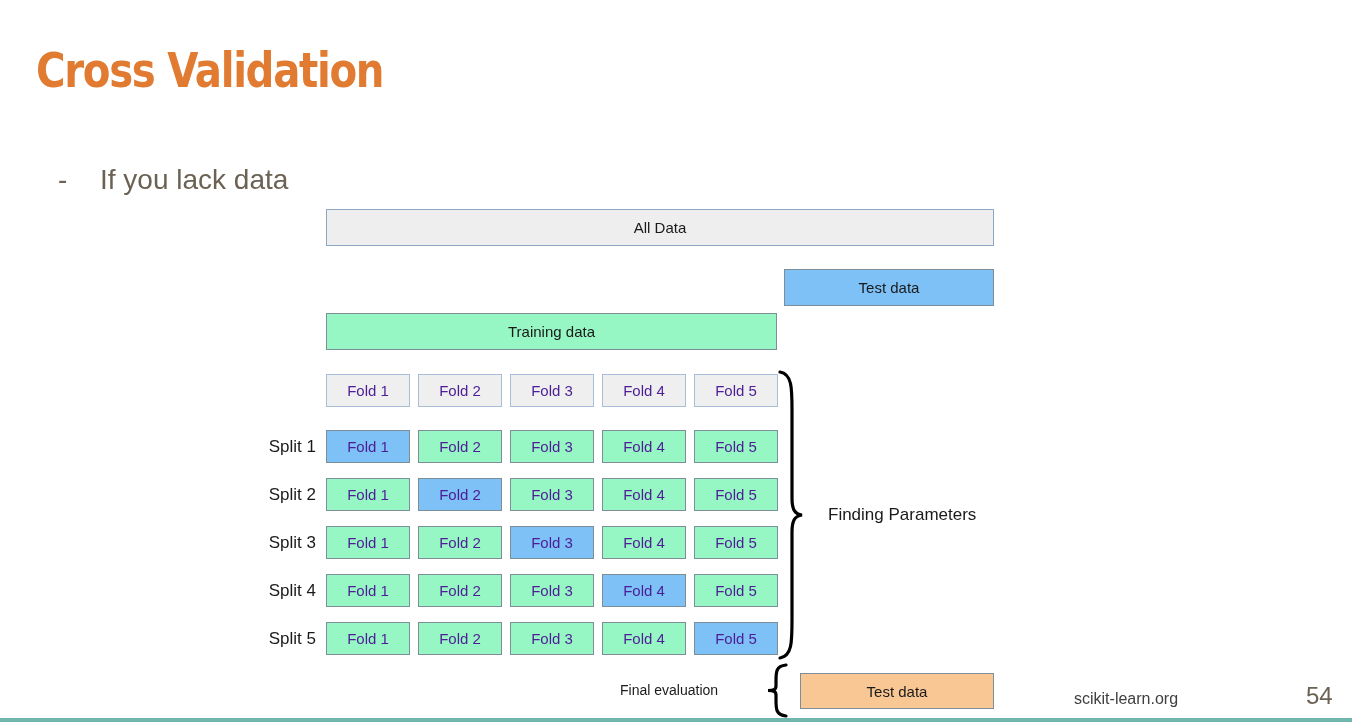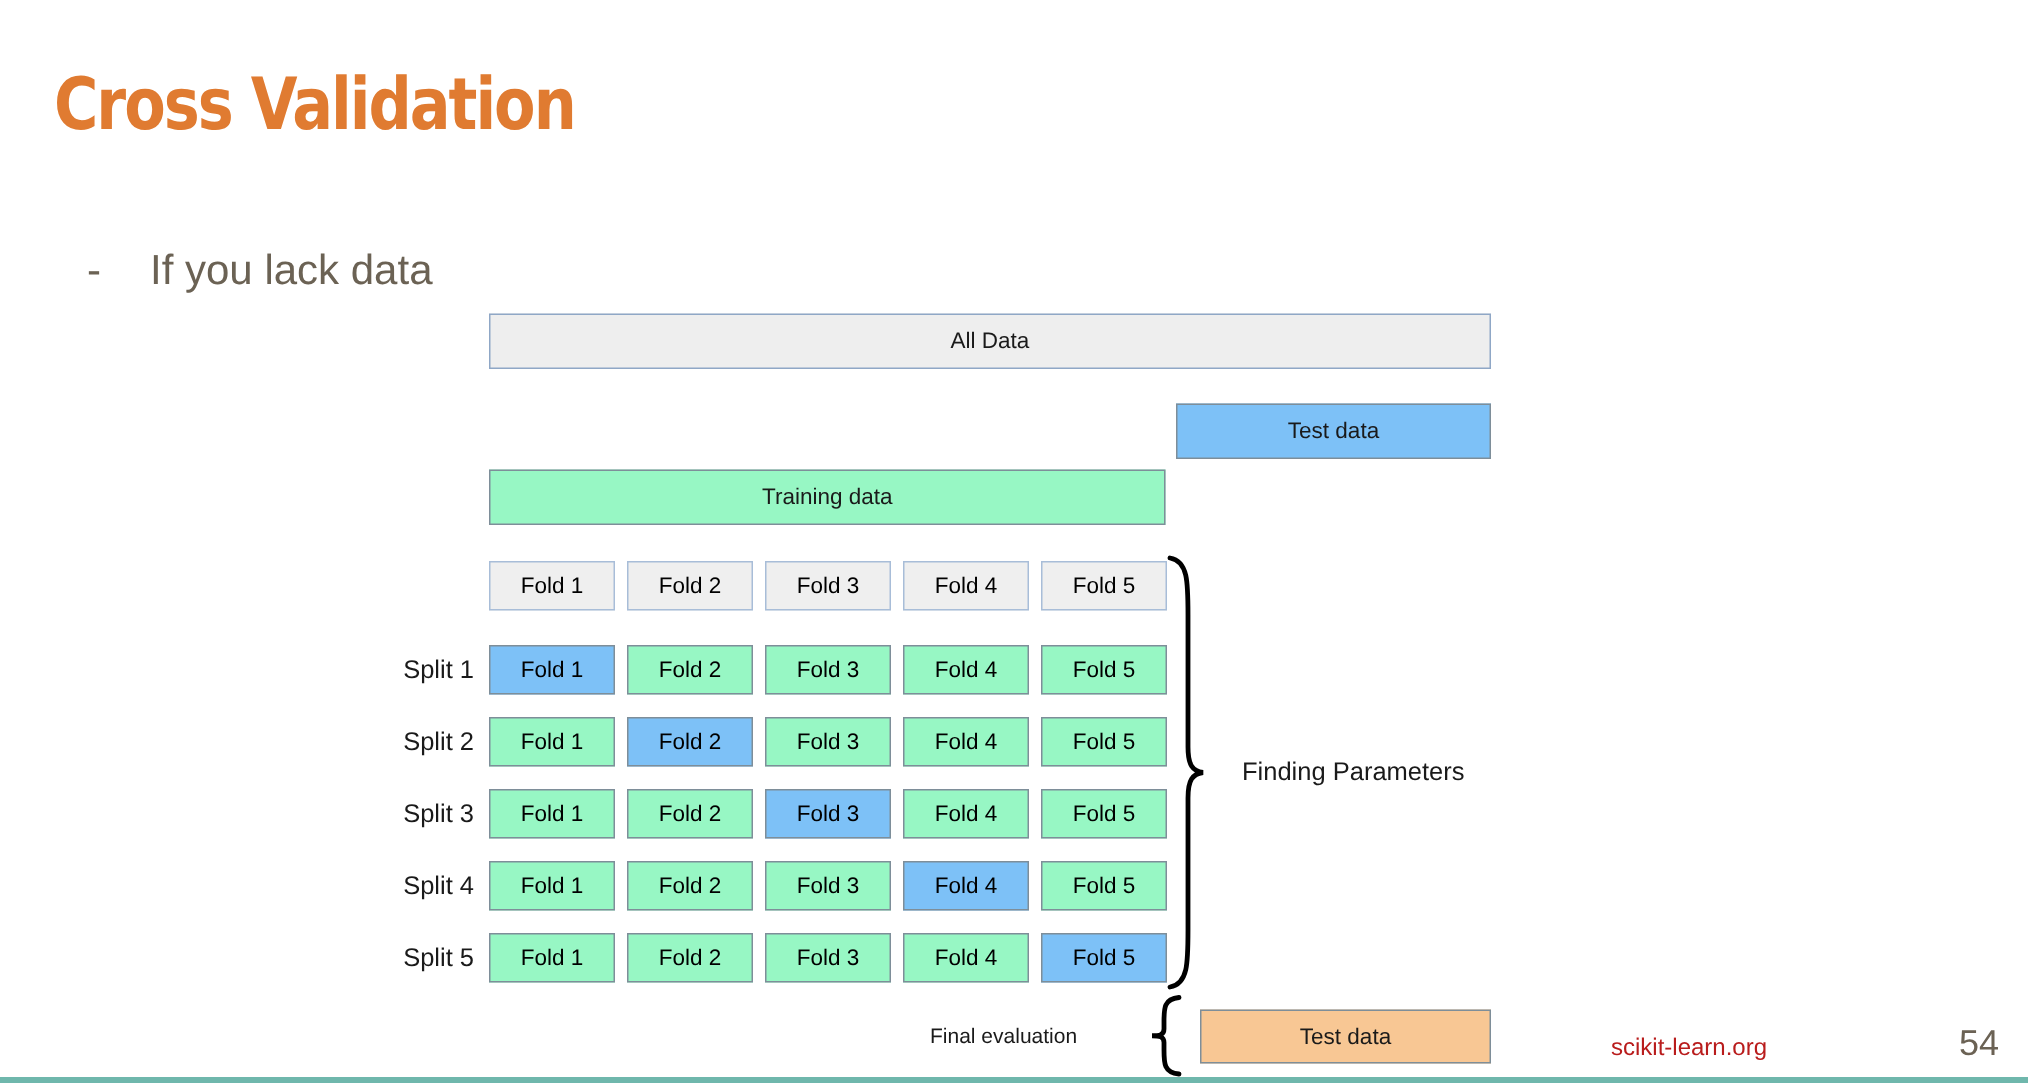--- a/index.html
+++ b/index.html
@@ -121,21 +121,21 @@
     gap: 8px;
   }
   .fold-cell {
     box-sizing: border-box;
     width: 84px;
     height: 33px;
     display: flex;
     align-items: center;
     justify-content: center;
     font-size: 15px;
-    color: #000000;
+    color: #4c1d95;
     font-family: "Liberation Sans", sans-serif;
     line-height: 1;
   }
   .fold-cell.header {
     background: #EFEFEF;
     border: 1px solid #A8BDD8;
   }
   .fold-cell.train {
     background: #97F7C4;
     border: 1px solid #7E8E99;
@@ -205,21 +205,21 @@
     background: #F8C794;
     border: 1px solid #7E8E99;
   }
 
   
   #footer-source {
     position: absolute;
     left: 1074px;
     top: 690px;
     font-size: 16px;
-    color: #b91c1c;
+    color: #404040;
     font-family: "Liberation Sans", sans-serif;
   }
   #footer-page {
     position: absolute;
     left: 1306px;
     top: 682px;
     font-size: 24px;
     color: #6B6254;
     font-family: "Liberation Sans", sans-serif;
   }

